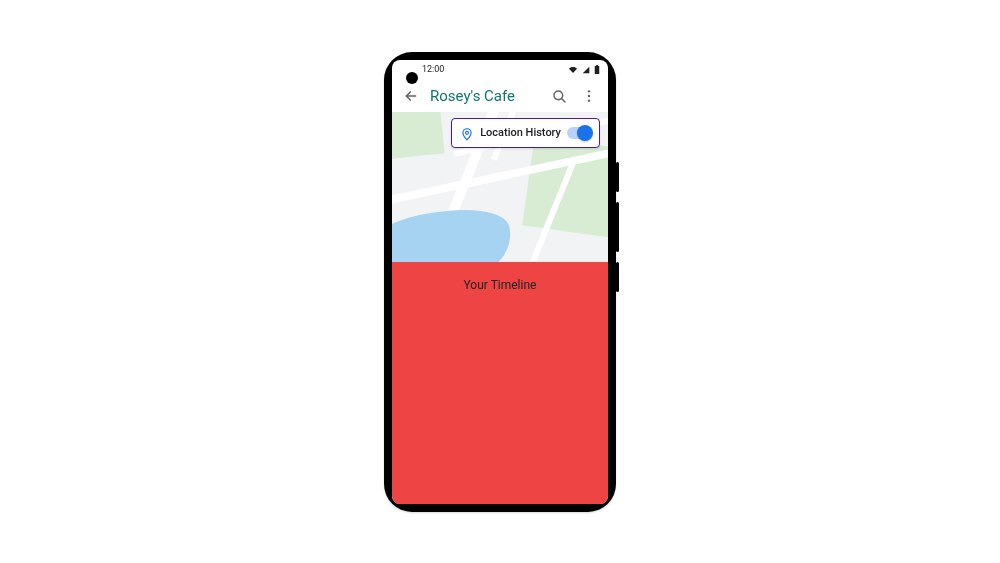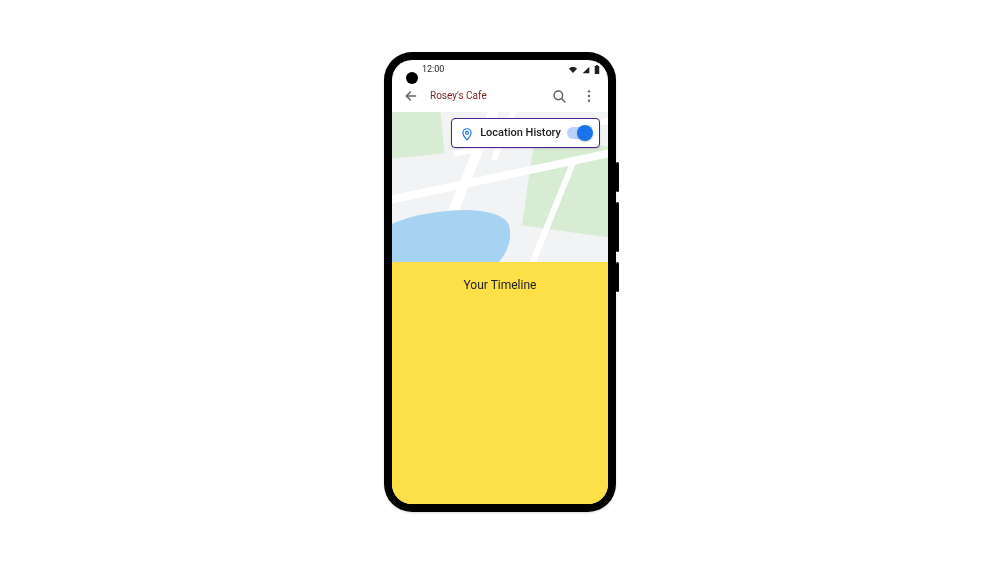--- a/index.html
+++ b/index.html
@@ -19,21 +19,21 @@
   }
   .side-btn { position: absolute; right: -3px; width: 3px; background:#000; border-radius: 2px; }
   .side-btn.a { top: 110px; height: 30px; }
   .side-btn.b { top: 150px; height: 50px; }
   .side-btn.c { top: 210px; height: 30px; }
 
   .screen {
     position: absolute;
     left: 8px; right: 8px; top: 8px; bottom: 8px;
     background: #ffffff;
-    border-radius: 20px;
+    border-radius: 8px;
     overflow: hidden;
   }
   .camera {
     position: absolute;
     left: 14px; top: 12px;
     width: 12px; height: 12px;
     background: #000;
     border-radius: 50%;
     z-index: 10;
   }
@@ -68,22 +68,22 @@
   }
   .icon-btn {
     width: 26px; height: 26px;
     display: flex; align-items: center; justify-content: center;
     border-radius: 50%;
     color: #5f6368;
   }
   .icon-btn svg { width: 16px; height: 16px; display:block; }
   .title {
     flex: 1;
-    font-size: 10px;
-    color: #7f1d1d;
+    font-size: 15px;
+    color: #0f766e;
     font-weight: 400;
     padding-left: 2px;
   }
 
   
   .map {
     position: relative;
     height: 150px;
     background: #f1f3f4;
     overflow: hidden;
@@ -125,21 +125,21 @@
   .switch-thumb {
     position:absolute; right:-2px; top:-2px;
     width:16px; height:16px;
     background:#1a73e8; border-radius:50%;
     box-shadow: 0 1px 2px rgba(0,0,0,.2);
   }
 
   
   .sheet {
     position: relative;
-    background: #fde047;
+    background: #ef4444;
     padding-top: 16px;
     text-align: center;
     height: calc(100% - 20px - 32px - 150px);
   }
   .sheet-title {
     font-size: 12px;
     color: #202124;
     font-weight: 400;
   }
 </style>

